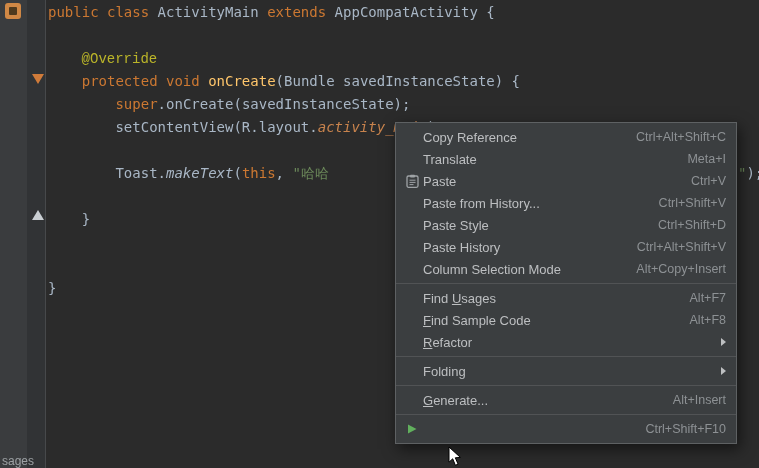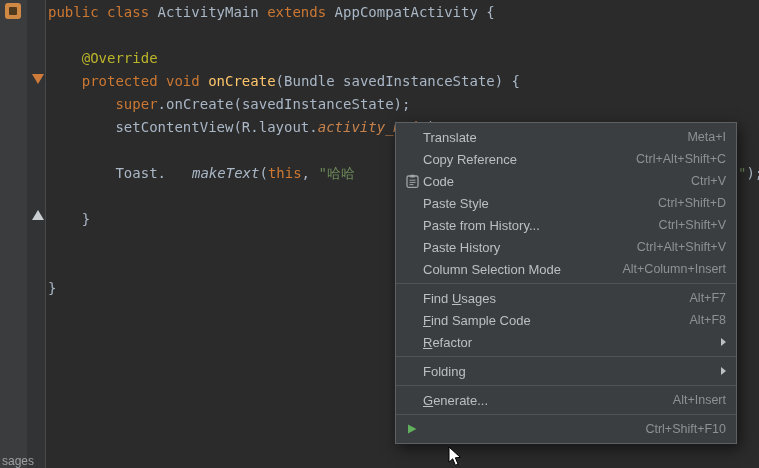--- a/index.html
+++ b/index.html
@@ -16,25 +16,25 @@
   
   .gutter { position:absolute; left:27px; top:0; width:19px; height:468px; background:var(--gutter_bg,#313335); border-right:1px solid var(--gutter_border,#47494b); }
   .marker { position:absolute; width:0; height:0; }
   .marker.down { border-left:6px solid transparent; border-right:6px solid transparent; border-top:10px solid currentColor; }
   .marker.up   { border-left:6px solid transparent; border-right:6px solid transparent; border-bottom:10px solid currentColor; }
   
   .code { position:absolute; left:48px; top:1px; right:16px; font-family:"DejaVu Sans Mono", monospace; font-size:14px; line-height:23px; white-space:pre; }
   .code-line { height:23px; }
   .code-tail { position:absolute; left:738px; top:162px; font-family:"DejaVu Sans Mono", monospace; font-size:14px; line-height:23px; white-space:pre; }
   .tk-kw { color:var(--kw,#cc7832); }
-  .tk-ann { color:var(--ann,#bbb529); }
+  .tk-ann { color:var(--ann,#bbb529);font-family:Liberation Mono, monospace; }
   .tk-fn { color:var(--fn,#ffc66b); }
   .tk-plain { color:var(--plain,#a9b7c6); }
   .tk-field { color:var(--field,#c8834d); font-style:italic; }
-  .tk-staticm { color:var(--plain,#a9b7c6); font-style:italic;margin-left:26px; }
+  .tk-staticm { color:var(--plain,#a9b7c6); font-style:italic; }
   .tk-str { color:var(--str,#6a8759); }
   
   .context-menu { position:absolute; left:395px; top:122px; width:342px; background:var(--menu_bg,#3b3e40);
     border:1px solid var(--menu_border,#5e6163); box-shadow:3px 5px 14px rgba(0,0,0,.55); padding:3px 0; z-index:10; }
   .menu-row { display:flex; align-items:center; height:22px; padding:0 10px 0 5px; color:var(--menu_text,#bdbfc1); font-size:13px; cursor:default; }
   .menu-icon { width:22px; min-width:22px; display:flex; justify-content:center; align-items:center; }
   .menu-label { white-space:nowrap; }
   .menu-label u { text-decoration:underline; text-underline-offset:1px; }
   .menu-spacer { flex:1; }
   .menu-shortcut { color:var(--shortcut_text,#8d9194); font-size:12.5px; white-space:nowrap; }
@@ -57,65 +57,65 @@
     <div class="marker up" style="color: rgb(201, 206, 210); left: 5px; top: 210px;"></div>
   </div>
 
 <div class="code"><div class="code-line"><span class="tk-kw">public class </span><span class="tk-plain">ActivityMain </span><span class="tk-kw">extends </span><span class="tk-plain">AppCompatActivity {</span></div><div class="code-line"></div><div class="code-line"><span class="tk-ann">    @Override</span></div><div class="code-line"><span class="tk-kw">    protected void </span><span class="tk-fn">onCreate</span><span class="tk-plain">(Bundle savedInstanceState) {</span></div><div class="code-line"><span class="tk-plain">        </span><span class="tk-kw">super</span><span class="tk-plain">.onCreate(savedInstanceState);</span></div><div class="code-line"><span class="tk-plain">        setContentView(R.layout.</span><span class="tk-field">activity_main</span><span class="tk-plain">);</span></div><div class="code-line"></div><div class="code-line"><span class="tk-plain">        Toast.</span><span class="tk-staticm">makeText</span><span class="tk-plain">(</span><span class="tk-kw">this</span><span class="tk-plain">, </span><span class="tk-str">"哈哈</span></div><div class="code-line"></div><div class="code-line"><span class="tk-plain">    }</span></div><div class="code-line"></div><div class="code-line"></div><div class="code-line"><span class="tk-plain">}</span></div></div>
 
 <div class="code-tail"><span class="tk-str">"</span><span class="tk-plain">);</span></div>
 
 <div class="context-menu">
     <div class="menu-row">
       <span class="menu-icon"></span>
+      <span class="menu-label">Copy Reference</span>
+      <span class="menu-spacer"></span>
+      <span class="menu-shortcut">Ctrl+Alt+Shift+C</span>
+    </div>
+    <div class="menu-row">
+      <span class="menu-icon"></span>
       <span class="menu-label">Translate</span>
       <span class="menu-spacer"></span>
       <span class="menu-shortcut">Meta+I</span>
-    </div>
-    <div class="menu-row">
-      <span class="menu-icon"></span>
-      <span class="menu-label">Copy Reference</span>
-      <span class="menu-spacer"></span>
-      <span class="menu-shortcut">Ctrl+Alt+Shift+C</span>
     </div>
     <div class="menu-row">
       <span class="menu-icon">
         <svg width="13" height="14" viewBox="0 0 13 14">
           <rect x="1" y="2" width="11" height="11.3" rx="1.5" fill="none" stroke="#9fa3a6" stroke-width="1.3"></rect>
           <rect x="4" y="0.7" width="5" height="2.8" rx="0.9" fill="#9fa3a6"></rect>
           <path d="M3.5 6.2h6M3.5 8.4h6M3.5 10.6h4" stroke="#9fa3a6" stroke-width="1"></path>
         </svg>
       </span>
-      <span class="menu-label">Code</span>
+      <span class="menu-label">Paste</span>
       <span class="menu-spacer"></span>
       <span class="menu-shortcut">Ctrl+V</span>
+    </div>
+    <div class="menu-row">
+      <span class="menu-icon"></span>
+      <span class="menu-label">Paste from History...</span>
+      <span class="menu-spacer"></span>
+      <span class="menu-shortcut">Ctrl+Shift+V</span>
     </div>
     <div class="menu-row">
       <span class="menu-icon"></span>
       <span class="menu-label">Paste Style</span>
       <span class="menu-spacer"></span>
       <span class="menu-shortcut">Ctrl+Shift+D</span>
-    </div>
-    <div class="menu-row">
-      <span class="menu-icon"></span>
-      <span class="menu-label">Paste from History...</span>
-      <span class="menu-spacer"></span>
-      <span class="menu-shortcut">Ctrl+Shift+V</span>
     </div>
     <div class="menu-row">
       <span class="menu-icon"></span>
       <span class="menu-label">Paste History</span>
       <span class="menu-spacer"></span>
       <span class="menu-shortcut">Ctrl+Alt+Shift+V</span>
     </div>
     <div class="menu-row">
       <span class="menu-icon"></span>
       <span class="menu-label">Column Selection Mode</span>
       <span class="menu-spacer"></span>
-      <span class="menu-shortcut">Alt+Column+Insert</span>
+      <span class="menu-shortcut">Alt+Copy+Insert</span>
     </div>
     <div class="menu-sep"></div>
     <div class="menu-row">
       <span class="menu-icon"></span>
       <span class="menu-label">Find <u>U</u>sages</span>
       <span class="menu-spacer"></span>
       <span class="menu-shortcut">Alt+F7</span>
     </div>
     <div class="menu-row">
       <span class="menu-icon"></span>

